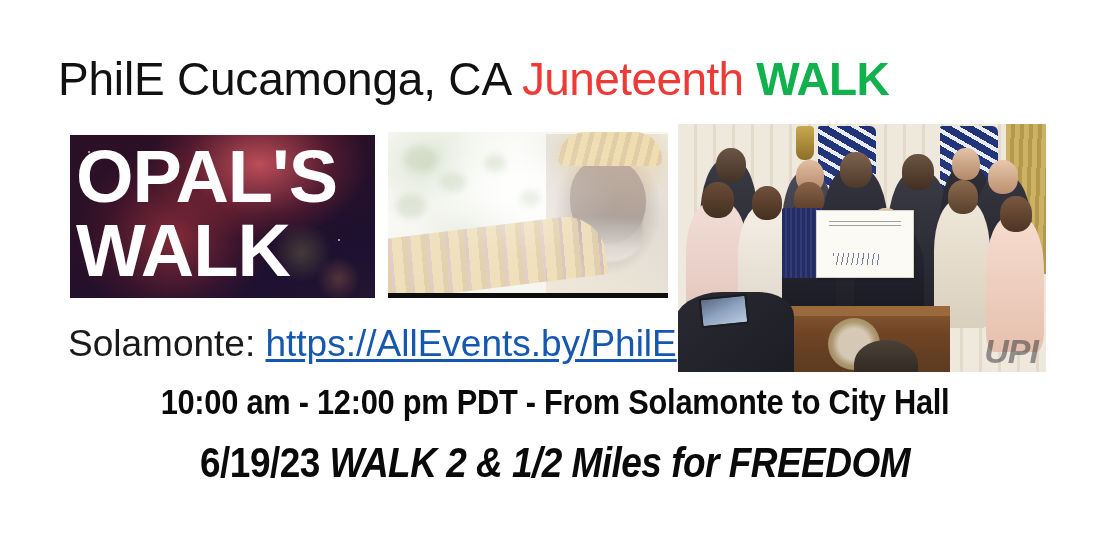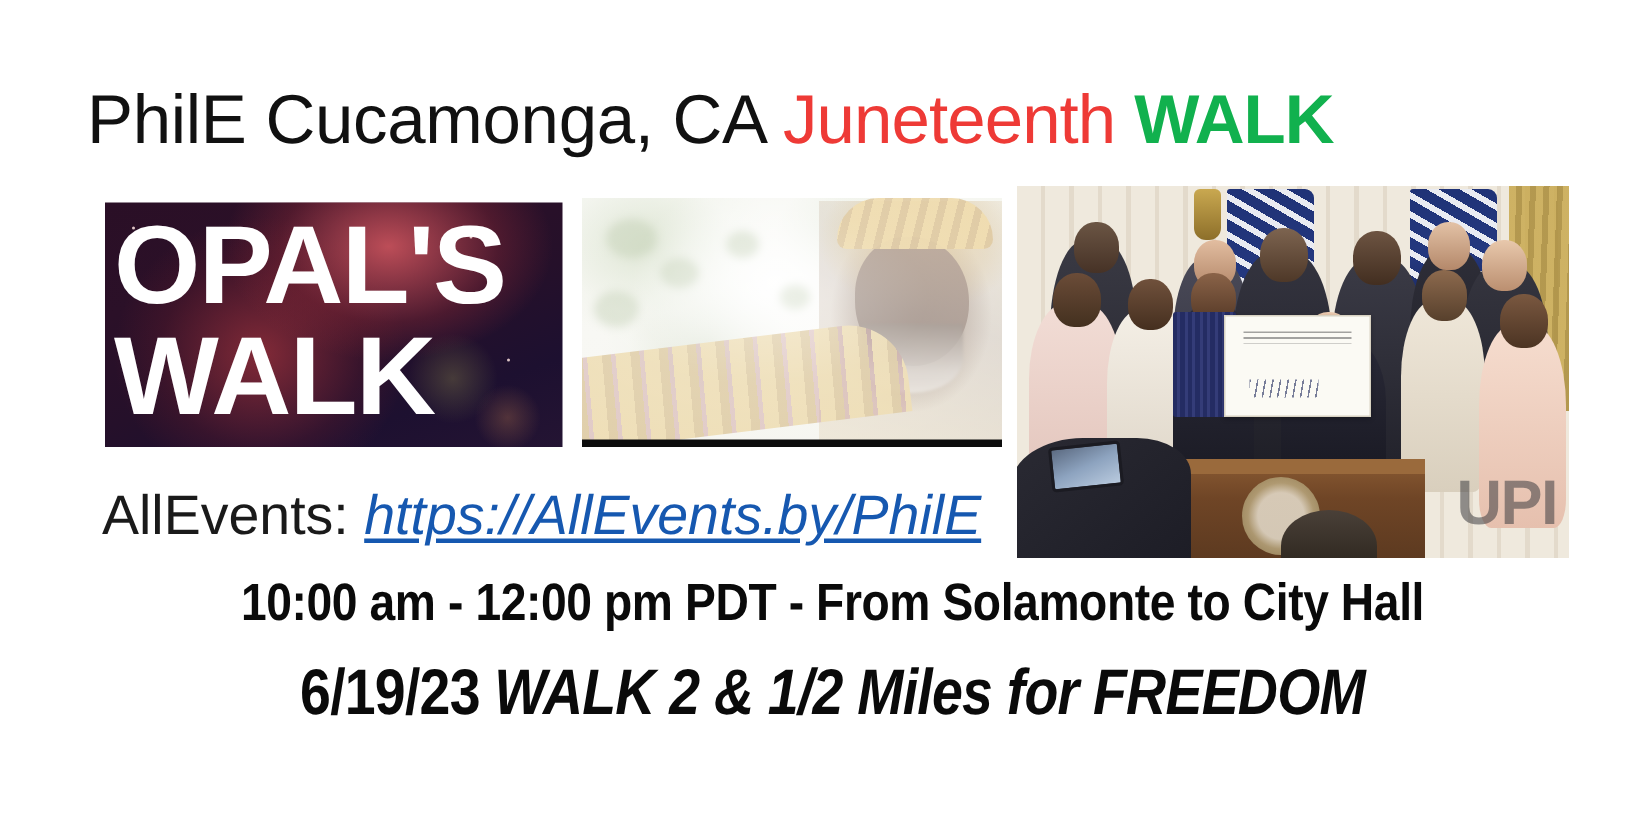--- a/index.html
+++ b/index.html
@@ -347,27 +347,28 @@
     left: 176px;
     bottom: -16px;
     width: 64px;
     height: 48px;
     border-radius: 50% 50% 0 0;
     background: linear-gradient(180deg, #4a4038, #262018);
   }
   .sp-upi {
     position: absolute;
     right: 8px;
-    bottom: 16px;
-    font-size: 42px;
+    bottom: 4px;
+    font-size: 34px;
     font-weight: 700;
     letter-spacing: -1px;
     color: rgba(62,62,66,0.55);
     line-height: 1;
     font-family: "Liberation Sans", sans-serif;
+    font-style: italic;
   }
 
   
   .register-line {
     position: absolute;
     left: 68px;
     top: 320px;
     font-size: 37px;
     line-height: 48px;
     white-space: nowrap;
@@ -507,21 +508,21 @@
       <div class="sp-bottomhead"></div>
 
       <div class="sp-phone-hand"></div>
       <div class="sp-phone"></div>
 
       <div class="sp-upi">UPI</div>
     </div>
   </div>
 
   <div class="register-line">
-    <span>AllEvents: </span><a class="reg-url" href="#" style="color: rgb(22, 88, 176); font-style: italic;">https://AllEvents.by/PhilE</a>
+    <span>Solamonte: </span><a class="reg-url" href="#" style="color: rgb(22, 88, 176);">https://AllEvents.by/PhilE</a>
   </div>
 
   <div class="time-line">10:00 am - 12:00 pm PDT - From Solamonte to City Hall</div>
 
   <div class="date-line">
     <span class="dl-date">6/19/23 </span><span>WALK 2 &amp; 1/2 Miles for FREEDOM</span>
   </div>
 
 </div>
 

